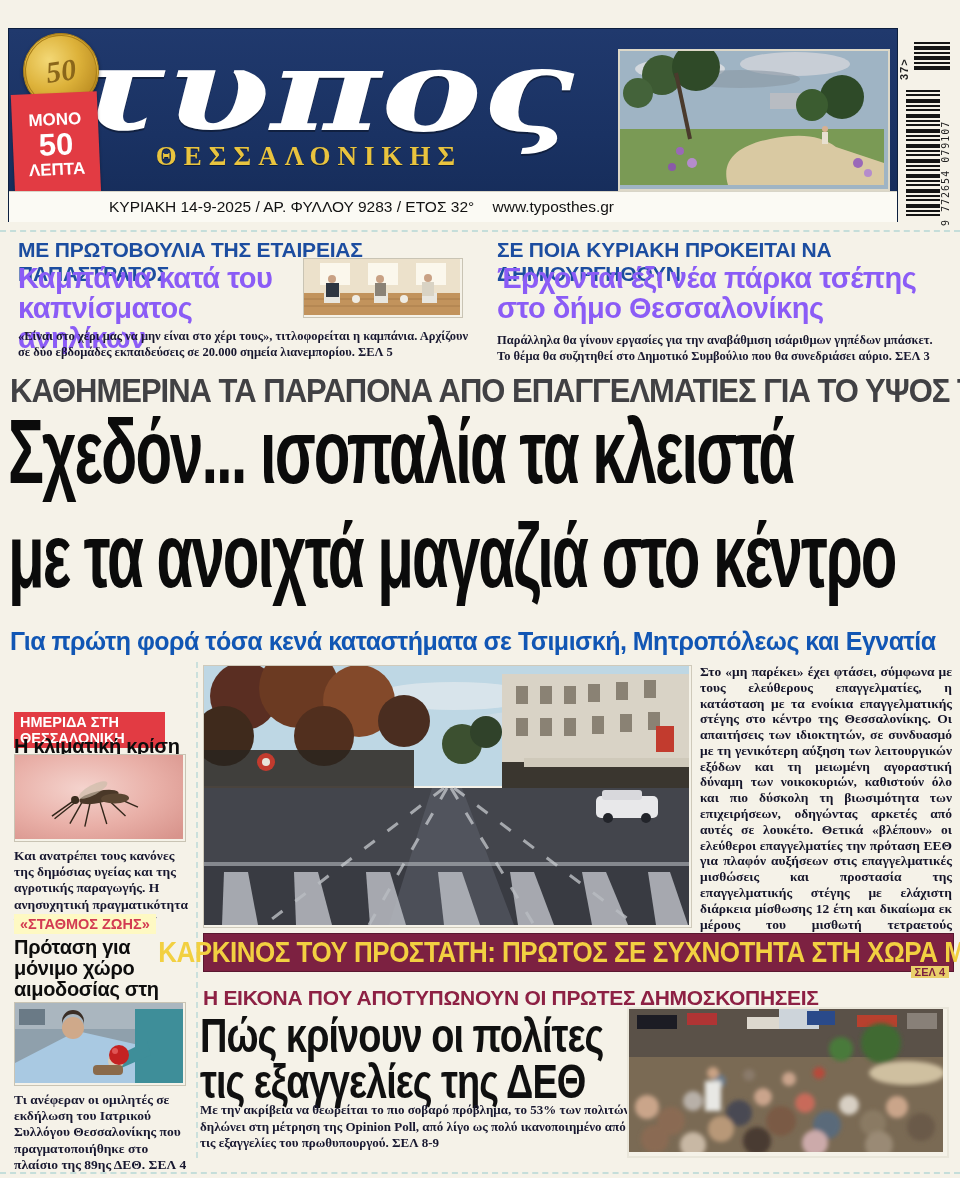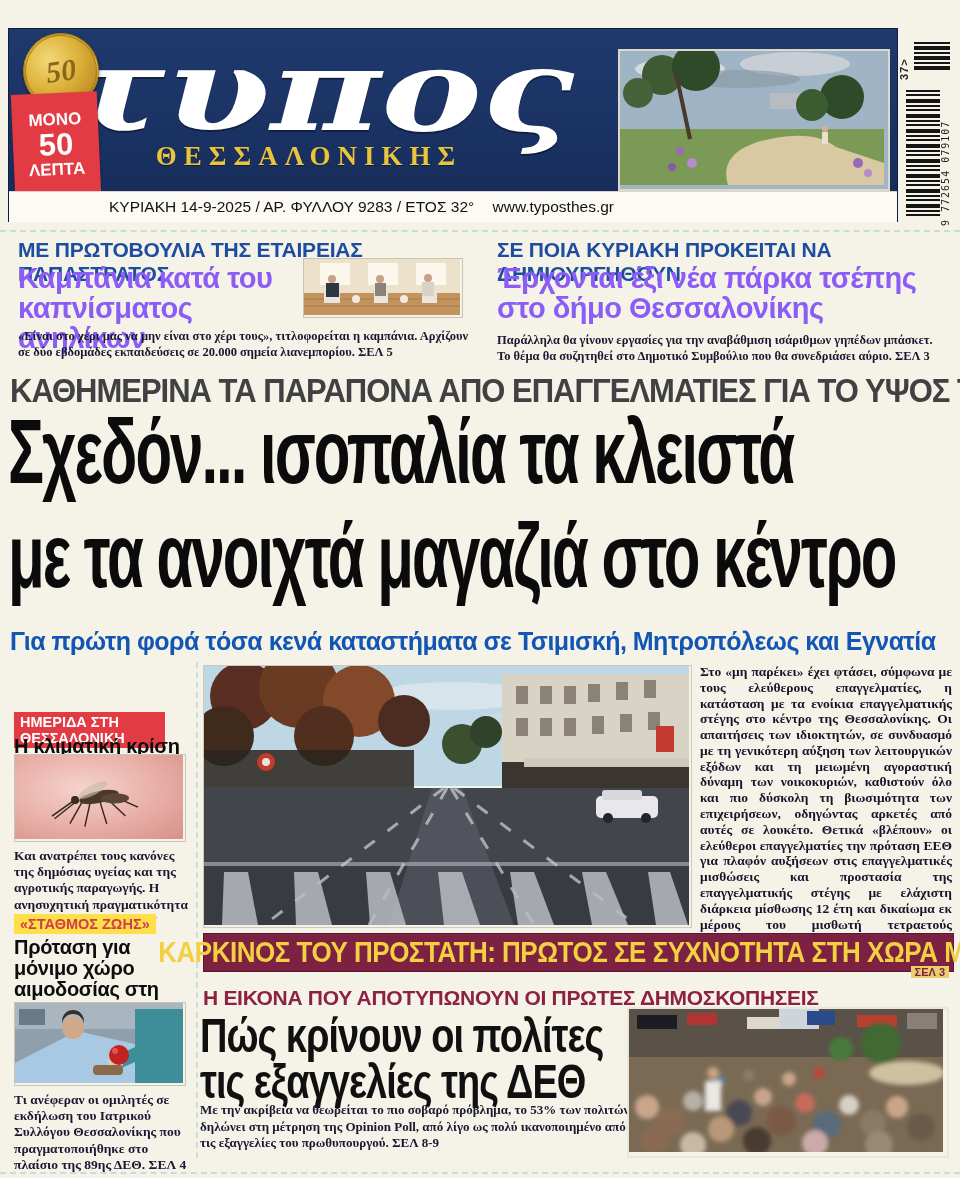--- a/index.html
+++ b/index.html
@@ -61,21 +61,21 @@
   
   .strap{left:10px;top:372px;width:946px;font-size:31px;font-weight:900;color:#414144;
          letter-spacing:-1px;white-space:nowrap;transform:scale(1,1.08);transform-origin:0 0;}
   .lead-line{left:8px;width:944px;font-weight:900;color:#0b0b0b;font-size:60px;
              letter-spacing:-2px;white-space:nowrap;transform:scale(1,1.5);transform-origin:0 0;line-height:1;}
   .subhead{left:10px;top:627px;width:944px;font-size:25px;font-weight:800;color:#1156b4;letter-spacing:-0.5px;}
 
   
   .side-kicker{display:inline-block;font-size:14.5px;font-weight:800;padding:2px 6px;}
   .side-kicker.red{background:#e23b43;color:#fff;}
-  .side-kicker.gray{background:#fde047;color:#d33b52;}
+  .side-kicker.gray{background:#fef9c3;color:#d33b52;}
   .side-h{font-size:20px;font-weight:900;color:#0d0d0d;line-height:1.06;letter-spacing:-0.3px;}
   .side-text{font-family:"Liberation Serif",serif;font-weight:bold;font-size:13.5px;
              color:#181830;line-height:1.2;}
   .side-photo{border:1px solid #c9c4b4;}
 
   
   .body-col{left:700px;top:664px;width:252px;font-family:"Liberation Serif",serif;
             font-weight:bold;font-size:13.5px;line-height:1.17;color:#15152a;text-align:justify;}
 
   .street-photo{left:203px;top:665px;width:487px;height:261px;border:1px solid #cfcabb;}
@@ -308,21 +308,21 @@
       <rect x="398" y="124" width="40" height="10" rx="3" fill="#d8d8dc"></rect>
       <circle cx="404" cy="152" r="5" fill="#22242a"></circle>
         <circle cx="442" cy="152" r="5" fill="#22242a"></circle>
     </svg>
   </div>
 
   <div class="abs body-col">Στο «μη παρέκει» έχει φτάσει, σύμφωνα με τους ελεύθερους επαγγελματίες, η κατάσταση με τα ενοίκια επαγγελματικής στέγης στο κέντρο της Θεσσαλονίκης. Οι απαιτήσεις των ιδιοκτητών, σε συνδυασμό με τη γενικότερη αύξηση των λειτουργικών εξόδων και τη μειωμένη αγοραστική δύναμη των νοικοκυριών, καθιστούν όλο και πιο δύσκολη τη βιωσιμότητα των επιχειρήσεων, οδηγώντας αρκετές από αυτές σε λουκέτο. Θετικά «βλέπουν» οι ελεύθεροι επαγγελματίες την πρόταση ΕΕΘ για πλαφόν αυξήσεων στις επαγγελματικές μισθώσεις και προστασία της επαγγελματικής στέγης με ελάχιστη διάρκεια μίσθωσης 12 έτη και δικαίωμα εκ μέρους του μισθωτή τετραετούς παράτασης. ΣΕΛ 11</div>
 
   <div class="abs banner">
     <div class="banner-text">ΚΑΡΚΙΝΟΣ ΤΟΥ ΠΡΟΣΤΑΤΗ: ΠΡΩΤΟΣ ΣΕ ΣΥΧΝΟΤΗΤΑ ΣΤΗ ΧΩΡΑ ΜΑΣ</div>
-    <div class="banner-ref">ΣΕΛ 3</div>
+    <div class="banner-ref">ΣΕΛ 4</div>
   </div>
 
   <div class="abs kicker-maroon">Η ΕΙΚΟΝΑ ΠΟΥ ΑΠΟΤΥΠΩΝΟΥΝ ΟΙ ΠΡΩΤΕΣ ΔΗΜΟΣΚΟΠΗΣΕΙΣ</div>
   <div class="abs bot-line" style="top:1012px;">Πώς κρίνουν οι πολίτες</div>
   <div class="abs bot-line" style="top:1058px;">τις εξαγγελίες της ΔΕΘ</div>
   <div class="abs deck bot-deck">Με την ακρίβεια να θεωρείται το πιο σοβαρό πρόβλημα, το 53% των πολιτών δηλώνει στη μέτρηση της Opinion Poll, από λίγο ως πολύ ικανοποιημένο από τις εξαγγελίες του πρωθυπουργού. ΣΕΛ 8-9</div>
 
   <div class="abs crowd-photo">
     <svg width="314" height="143" viewBox="0 0 314 143">
       <defs>

